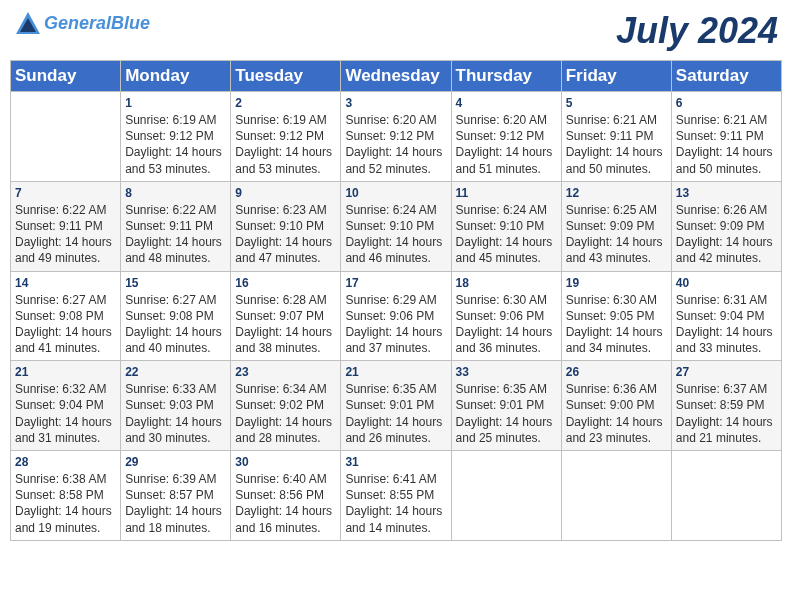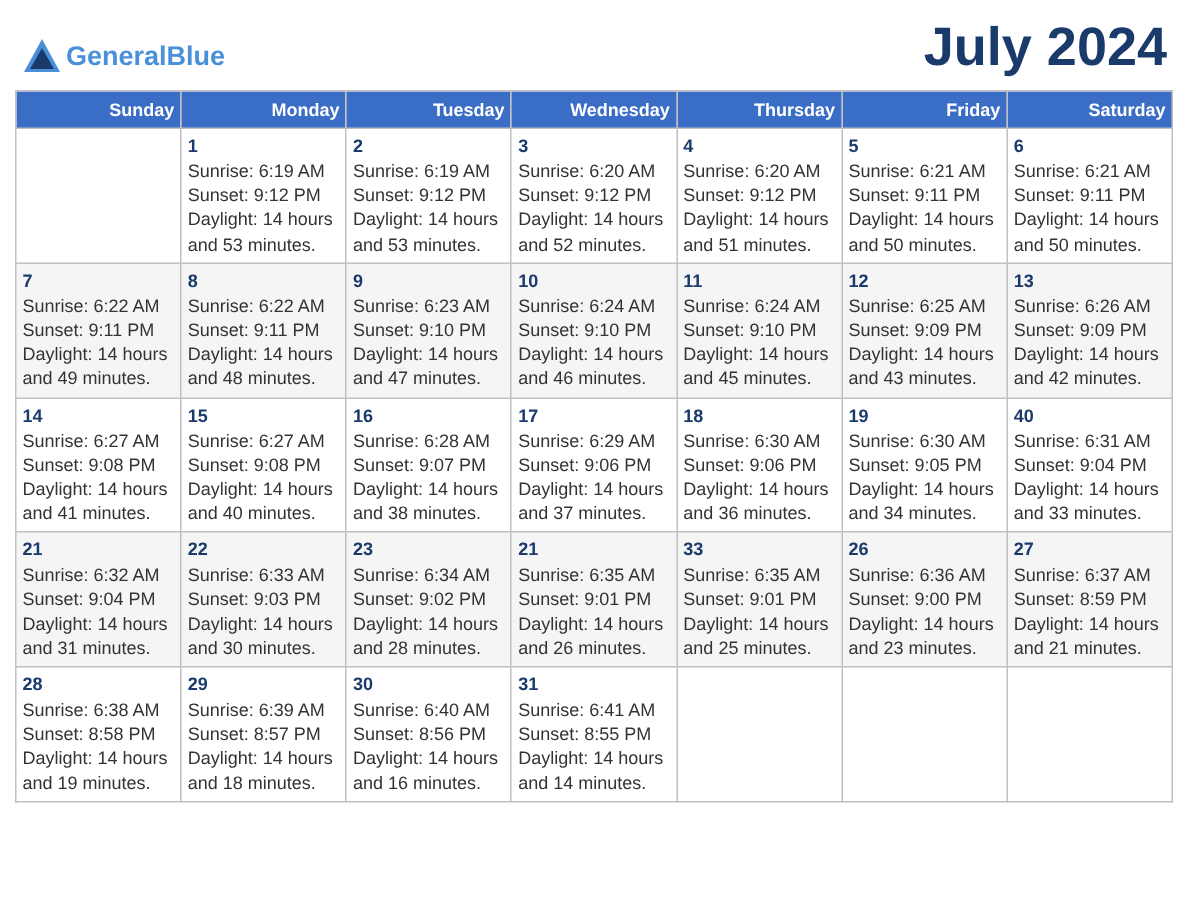--- a/index.html
+++ b/index.html
@@ -6,23 +6,24 @@
     body {
       font-family: Arial, sans-serif;
       background: #fff;
       width: 792px;
       min-height: 612px;
       padding: 10px;
     }
     .header {
       display: flex;
       justify-content: space-between;
-      align-items: flex-end;
+      align-items: flex-start;
       margin-bottom: 8px;
       padding: 0 4px;
+      font-style: italic;
     }
     .logo {
       display: flex;
       align-items: center;
     }
     .logo-text {
       font-size: 18px;
       font-weight: bold;
       color: #1a3a6b;
       line-height: 1.1;
@@ -48,25 +49,25 @@
       color: #333;
     }
     table {
       width: 100%;
       border-collapse: collapse;
       table-layout: fixed;
     }
     thead tr th {
       background: #3a6dc5;
       color: #fff;
-      font-size: 12px;
+      font-size: 17px;
       font-weight: bold;
       padding: 5px 4px;
       border: 1px solid #c0c0c0;
-      text-align: right;
+      text-align: left;
     }
     tbody tr td {
       border: 1px solid #c0c0c0;
       vertical-align: top;
       padding: 4px;
       height: 82px;
       font-size: 10px;
       color: #222;
       background: #fff;
     }

